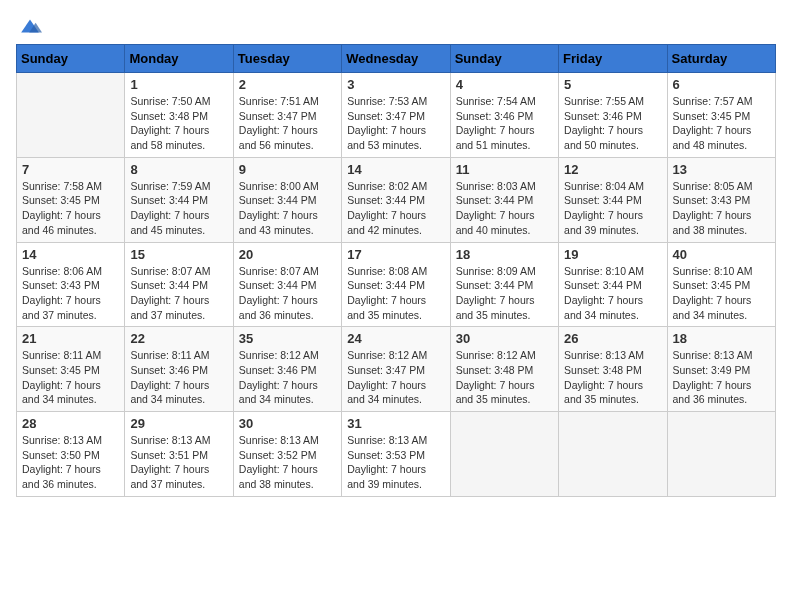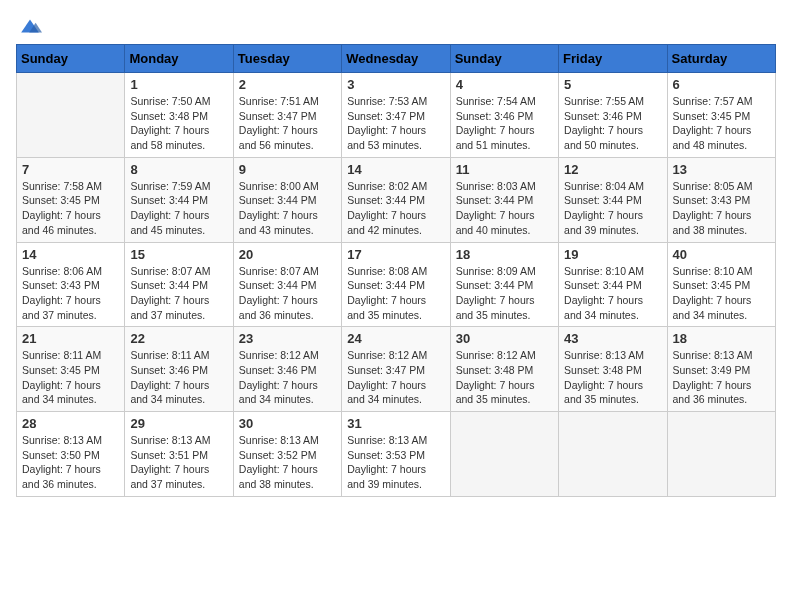--- a/index.html
+++ b/index.html
@@ -216,33 +216,33 @@
       <tr>
         <td>
           <span class="day-num">21</span>
           <div class="day-info">Sunrise: 8:11 AM<br>Sunset: 3:45 PM<br>Daylight: 7 hours and 34 minutes.</div>
         </td>
         <td>
           <span class="day-num">22</span>
           <div class="day-info">Sunrise: 8:11 AM<br>Sunset: 3:46 PM<br>Daylight: 7 hours and 34 minutes.</div>
         </td>
         <td>
-          <span class="day-num">23</span>
+          <span class="day-num">35</span>
           <div class="day-info">Sunrise: 8:12 AM<br>Sunset: 3:46 PM<br>Daylight: 7 hours and 34 minutes.</div>
         </td>
         <td>
           <span class="day-num">24</span>
           <div class="day-info">Sunrise: 8:12 AM<br>Sunset: 3:47 PM<br>Daylight: 7 hours and 34 minutes.</div>
         </td>
         <td>
           <span class="day-num">30</span>
           <div class="day-info">Sunrise: 8:12 AM<br>Sunset: 3:48 PM<br>Daylight: 7 hours and 35 minutes.</div>
         </td>
         <td>
-          <span class="day-num">43</span>
+          <span class="day-num">26</span>
           <div class="day-info">Sunrise: 8:13 AM<br>Sunset: 3:48 PM<br>Daylight: 7 hours and 35 minutes.</div>
         </td>
         <td>
           <span class="day-num">18</span>
           <div class="day-info">Sunrise: 8:13 AM<br>Sunset: 3:49 PM<br>Daylight: 7 hours and 36 minutes.</div>
         </td>
       </tr>
       <tr>
         <td>
           <span class="day-num">28</span>

